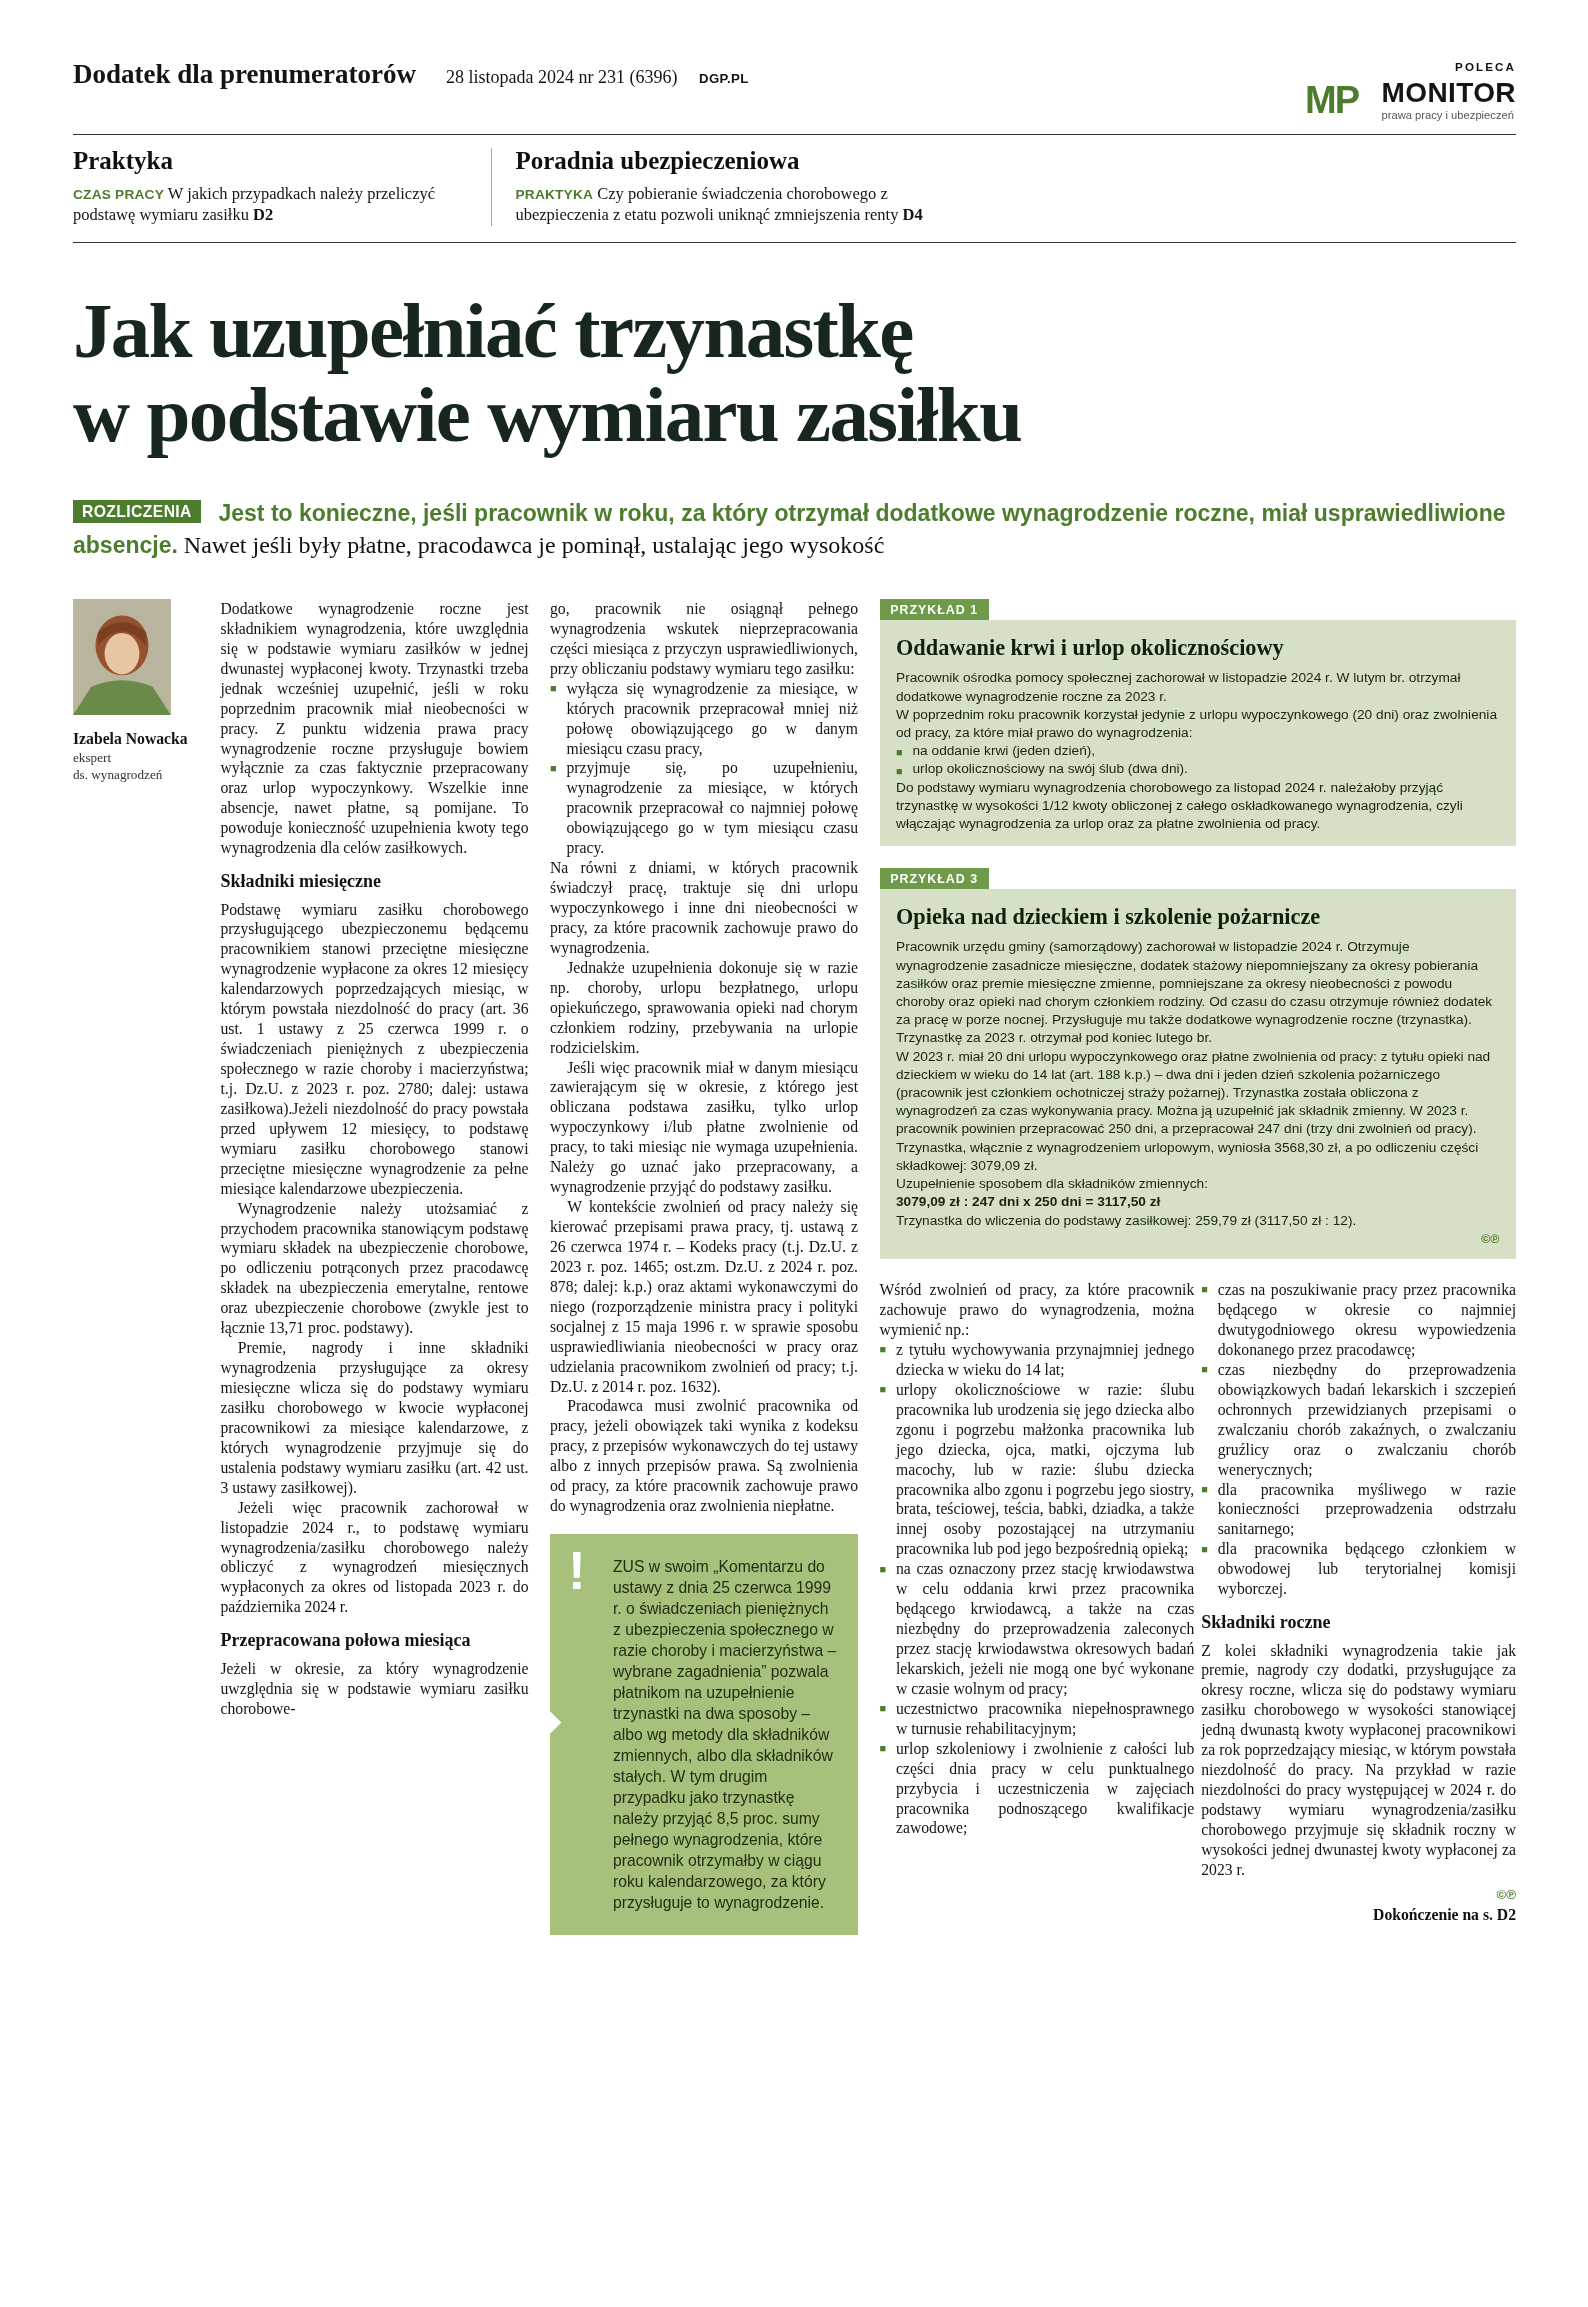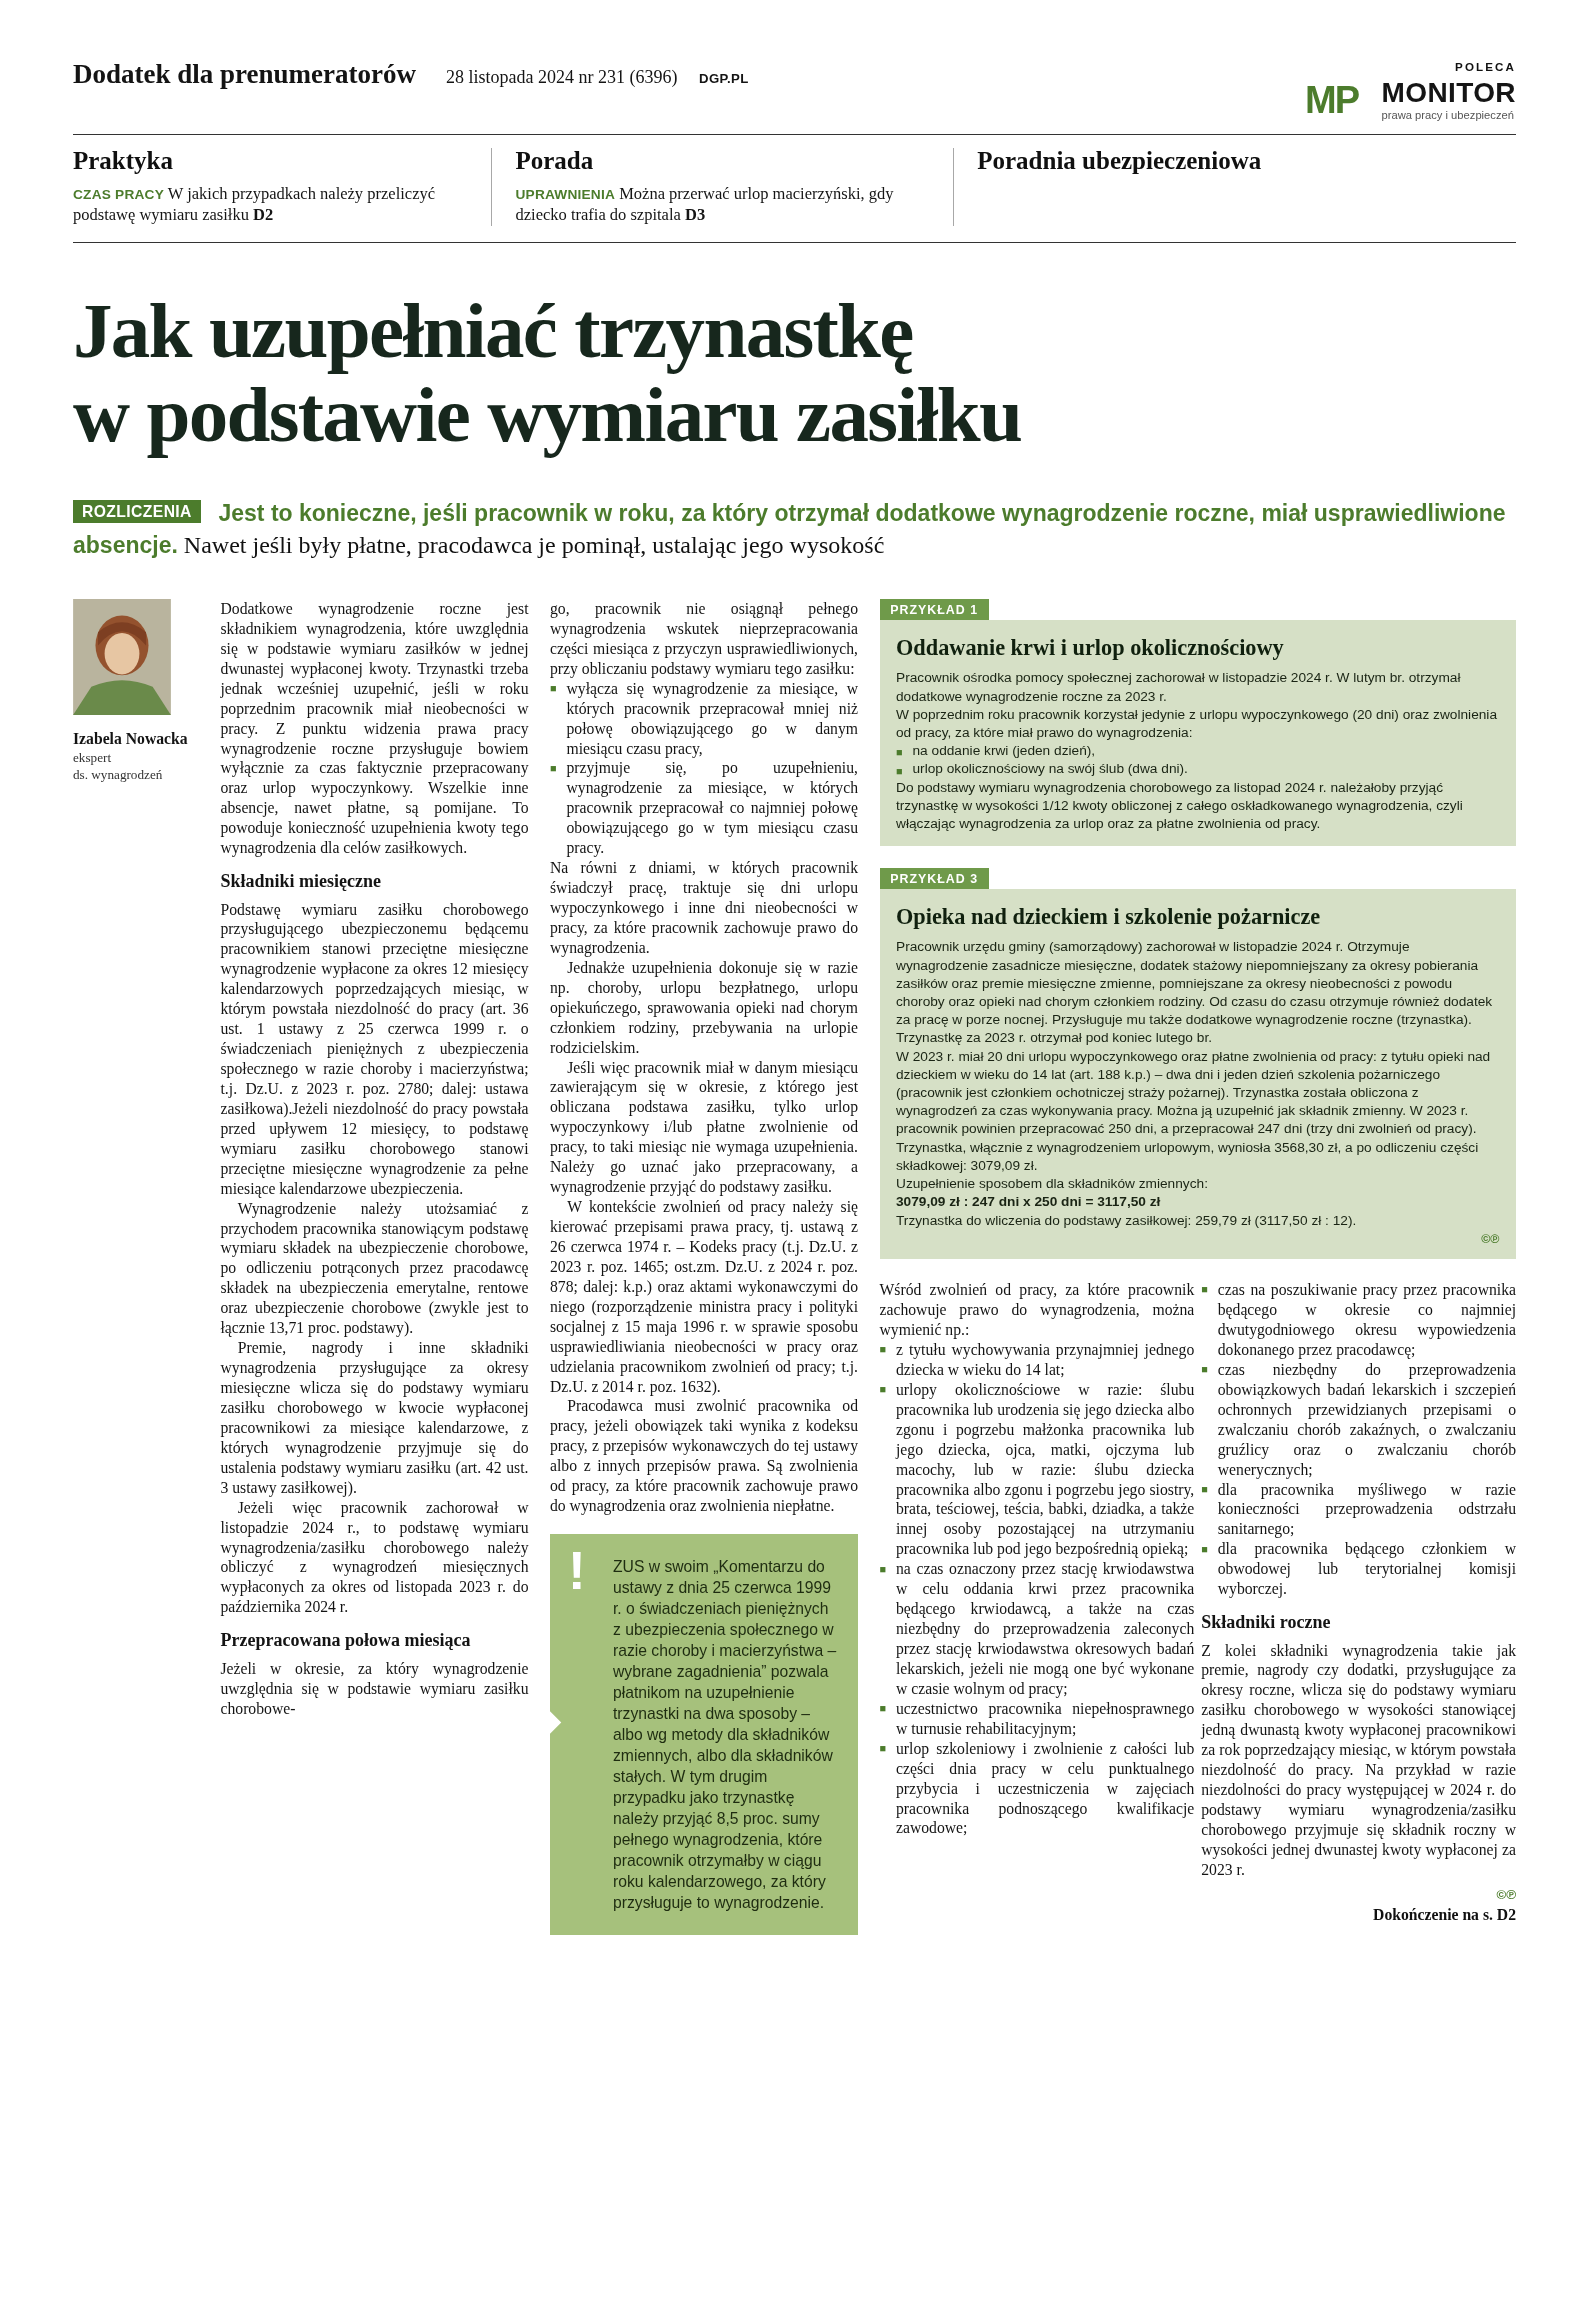--- a/index.html
+++ b/index.html
@@ -113,30 +113,27 @@
 
   <div class="teasers">
     <div class="teaser teaser-1">
       <div class="teaser-section">Praktyka</div>
       <div class="teaser-body">
         <span class="kicker">CZAS PRACY</span>
         <span>W jakich przypadkach należy przeliczyć podstawę wymiaru zasiłku</span>
         <span class="pageref">D2</span>
       </div>
     </div>
-    <div class="teaser teaser-2">
-      <div class="teaser-section">Porada</div>
-      <div class="teaser-body">
-        <span class="kicker">UPRAWNIENIA</span>
-        <span>Można przerwać urlop macierzyński, gdy dziecko trafia do szpitala</span>
-        <span class="pageref">D3</span>
-      </div>
-    </div>
     <div class="teaser teaser-3">
       <div class="teaser-section">Poradnia ubezpieczeniowa</div>
+      <div class="teaser-body">
+        <span class="kicker">PRAKTYKA</span>
+        <span>Czy pobieranie świadczenia chorobowego z ubezpieczenia z etatu pozwoli uniknąć zmniejszenia renty</span>
+        <span class="pageref">D4</span>
+      </div>
     </div>
   </div>
 
   <h1 class="headline">Jak uzupełniać trzynastkę
 w podstawie wymiaru zasiłku</h1>
 
   <p class="lead">
     <span class="lead-tag">ROZLICZENIA</span>
     <span class="lead-bold">Jest to konieczne, jeśli pracownik w roku, za który otrzymał dodatkowe wynagrodzenie roczne, miał usprawiedliwione absencje.</span>
     <span>Nawet jeśli były płatne, pracodawca je pominął, ustalając jego wysokość</span>

